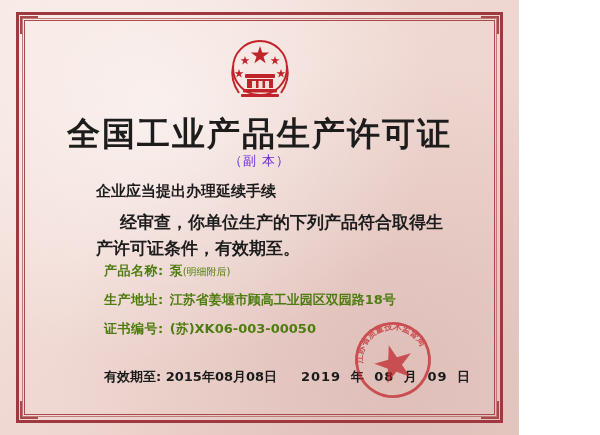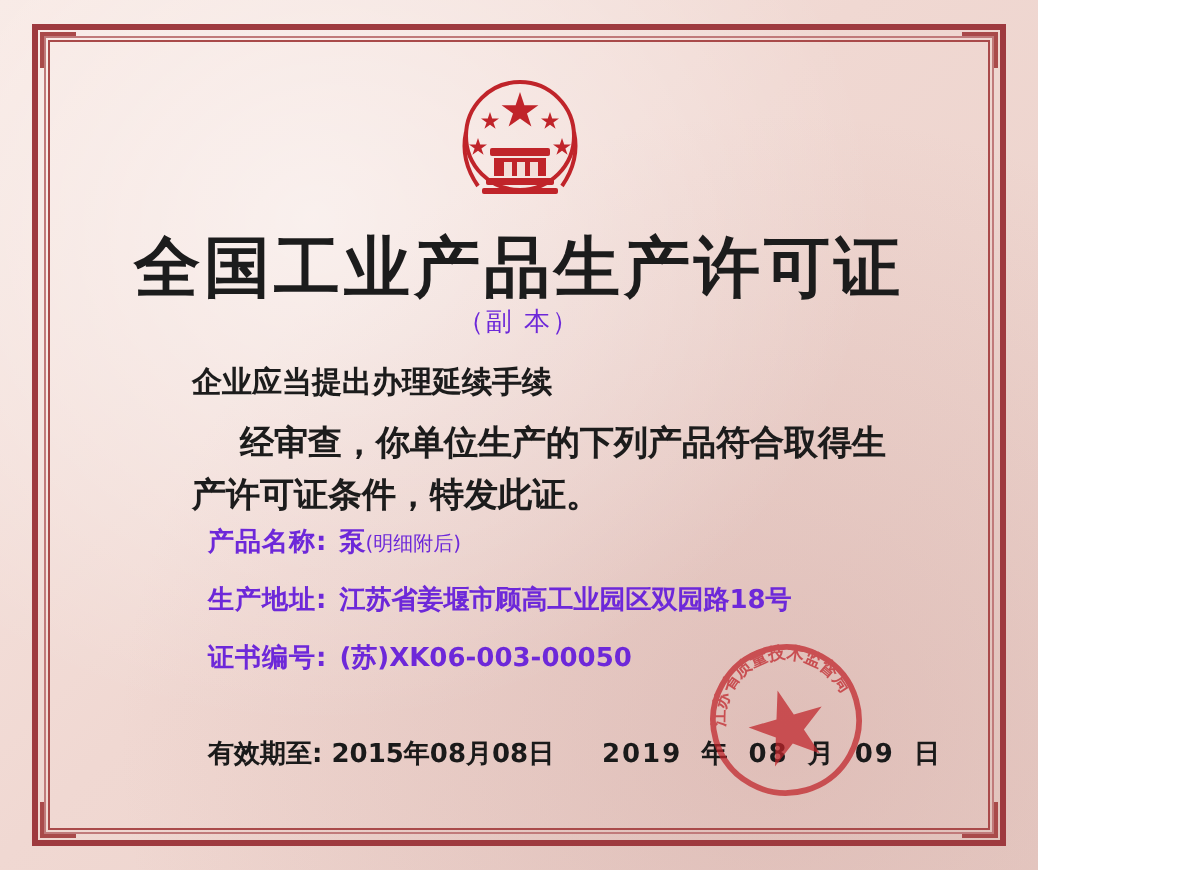--- a/index.html
+++ b/index.html
@@ -126,21 +126,21 @@
     text-indent: 24px;
   }
 
   
   #fields {
     position: absolute;
     left: 104px;
     right: 60px;
     top: 262px;
     font-size: 13px;
-    color: #6d28d9;
+    color: #4d7c0f;
   }
   .field-row {
     display: flex;
     align-items: baseline;
     margin-bottom: 11px;
   }
   .field-label {
     font-weight: bold;
     white-space: nowrap;
     letter-spacing: 0.5px;
@@ -242,21 +242,21 @@
       <path d="M10 28 q-3 14 6 27" stroke="#c0242a" stroke-width="2" fill="none"></path>
       <path d="M64 28 q3 14 -6 27" stroke="#c0242a" stroke-width="2" fill="none"></path>
     </g>
   </svg>
 
   <div id="title">全国工业产品生产许可证</div>
   <div id="subtitle">（副  本）</div>
 
   <div id="body-block">
     <div class="org-line">企业应当提出办理延续手续</div>
-    <div class="statement">经审查，你单位生产的下列产品符合取得生产许可证条件，特发此证。</div>
+    <div class="statement">经审查，你单位生产的下列产品符合取得生产许可证条件，有效期至。</div>
   </div>
 
   <div id="fields">
 
     <div class="field-row row-product">
       <span class="field-label">产品名称:</span>
       <span class="field-value">泵</span>
       <span class="field-note">(明细附后)</span>
     </div>
 

